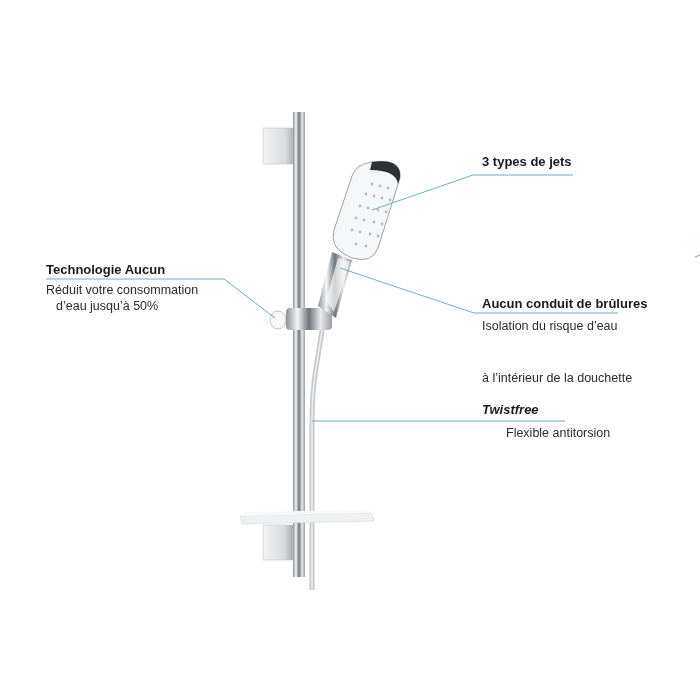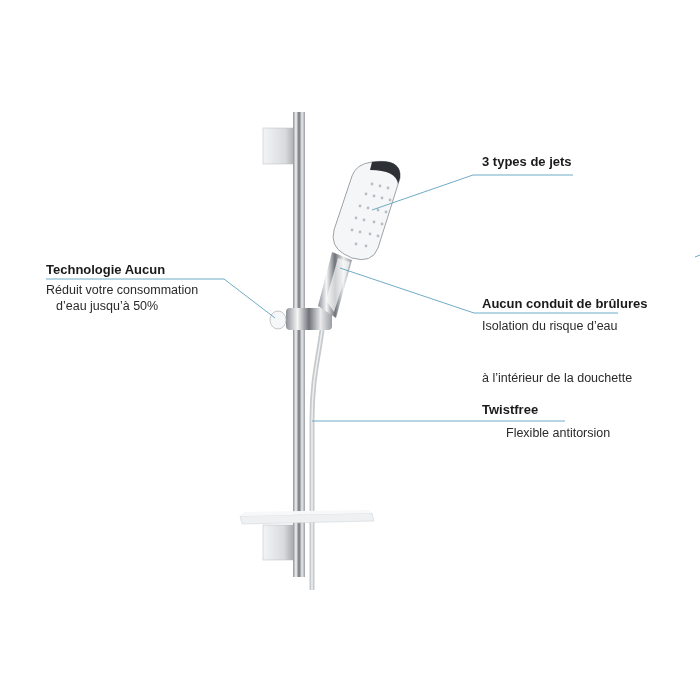--- a/index.html
+++ b/index.html
@@ -100,15 +100,15 @@
   <div class="callout-text" style="left:56px;top:298px;">d’eau jusqu’à 50%</div>
 </div>
 
 <div>
   <div class="callout-title" style="left:482px;top:296px;">Aucun conduit de brûlures</div>
   <div class="callout-text" style="left:482px;top:318px;">Isolation du risque d’eau</div>
   <div class="callout-text" style="left:482px;top:334px;margin-top:36px;">à l’intérieur de la douchette</div>
 </div>
 
 <div>
-  <div class="callout-title" style="left:482px;top:402px;">Twistfree</div>
+  <div class="callout-title" style="left:482px;top:402px;font-style:italic;">Twistfree</div>
   <div class="callout-text" style="left:482px;top:425px;margin-left:24px;">Flexible antitorsion</div>
 </div>
 
 </body></html>

